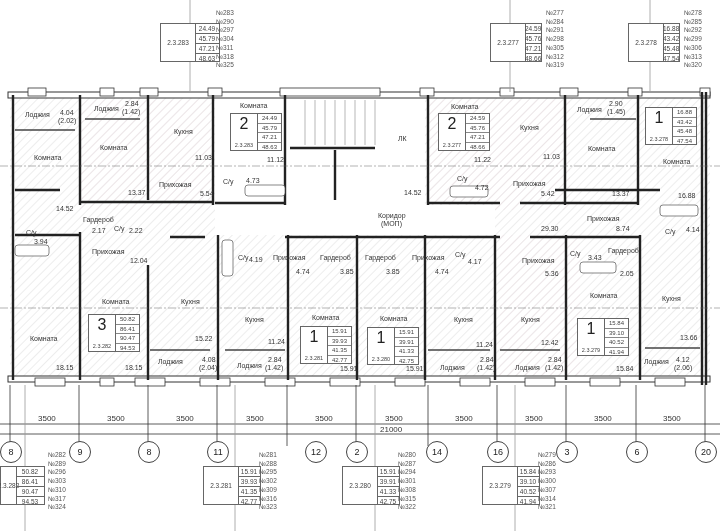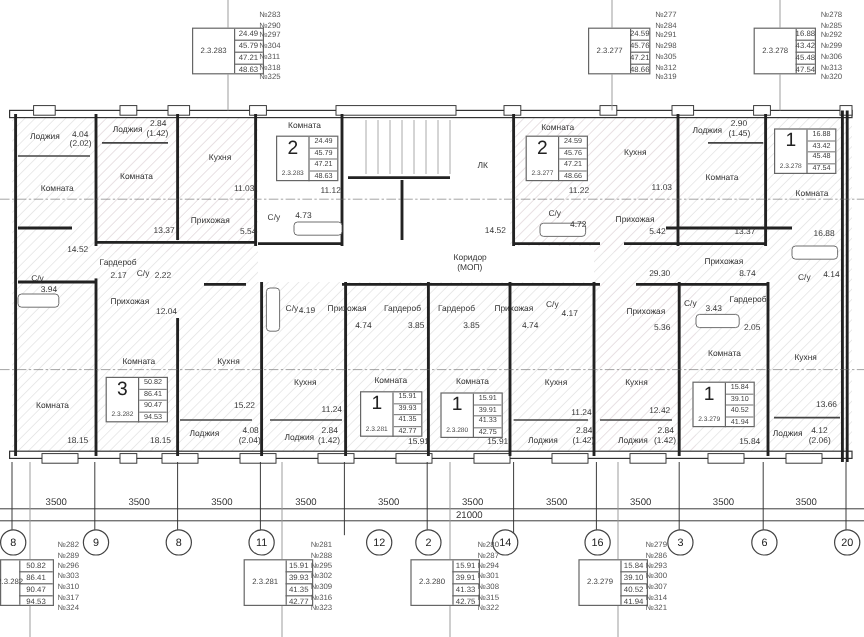--- a/index.html
+++ b/index.html
@@ -404,21 +404,21 @@
 <span class="dim" style="left:594px;top:414px;">3500</span>
 <span class="dim" style="left:663px;top:414px;">3500</span>
 <span class="dim" style="left:380px;top:425px;">21000</span>
 
 <div class="axis" style="left:0px;top:441px;">8</div>
 <div class="axis" style="left:69px;top:441px;">9</div>
 <div class="axis" style="left:138px;top:441px;">8</div>
 <div class="axis" style="left:207px;top:441px;">11</div>
 <div class="axis" style="left:277px;top:441px;margin-left:28px;">12</div>
 <div class="axis" style="left:346px;top:441px;">2</div>
-<div class="axis" style="left:410px;top:441px;">14</div>
+<div class="axis" style="left:426px;top:441px;">14</div>
 <div class="axis" style="left:487px;top:441px;">16</div>
 <div class="axis" style="left:556px;top:441px;">3</div>
 <div class="axis" style="left:626px;top:441px;">6</div>
 <div class="axis" style="left:695px;top:441px;">20</div>
 
 <div class="tag" style="left:0px;top:466px;width:43px;height:37px;">
   <div class="code" style="width:15px;">2.3.282</div>
   <div class="vals" style="left:15px;">
     <div>50.82</div>
     <div>86.41</div>

